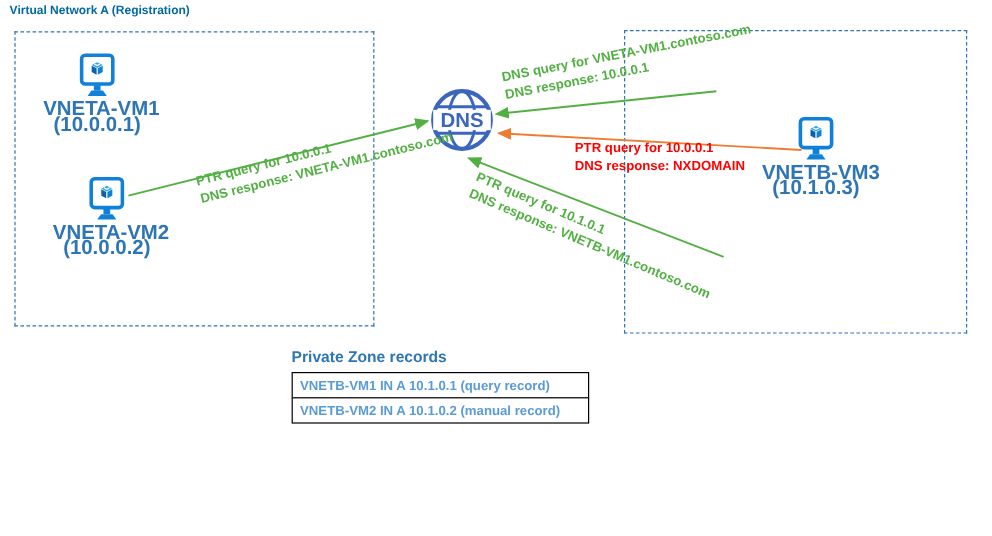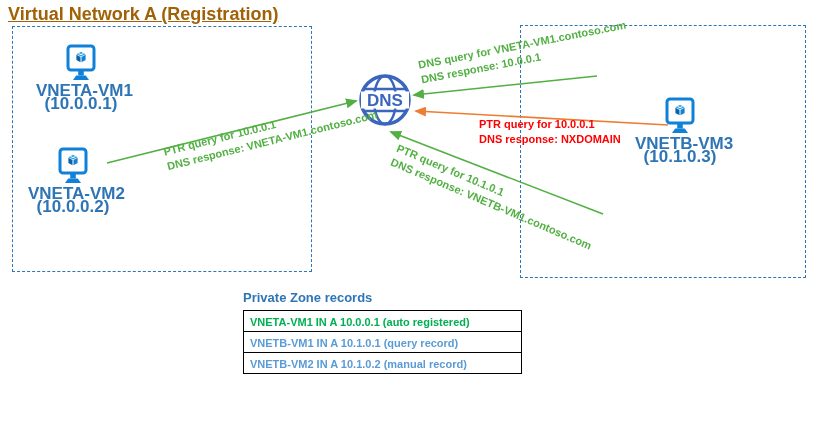--- a/index.html
+++ b/index.html
@@ -1,48 +1,48 @@
 <!DOCTYPE html>
 <html><head>
 <meta charset="utf-8">
 <style>
   * { margin:0; padding:0; box-sizing:border-box; }
   body { font-family:"Liberation Sans", sans-serif; background:#fff; }
   #canvas { position:relative; width:827px; height:447px; background:#fff; overflow:hidden; }
 
-  .net-title { position:absolute; font-size:18px; font-weight:600; color:#a16207; white-space:nowrap;text-decoration:underline; }
+  .net-title { position:absolute; font-size:10px; font-weight:600; color:#0369a1; white-space:nowrap; }
   #title-a { left:8px; top:4px; }
   #title-b { left:517px; top:4px; }
 
   .net-box { position:absolute; border:1px dashed #2E75B6; background:transparent; }
   #box-a { left:12px; top:26px; width:300px; height:246px; }
   #box-b { left:520px; top:25px; width:286px; height:253px; }
 
   .vm { position:absolute; width:90px; text-align:center; z-index:4; }
   .vm svg { display:block; margin:0 auto; }
   .vm-name, .vm-ip { font-size:17px; font-weight:700; color:#2E75B6; line-height:12.5px; white-space:nowrap; }
   .vm-name { margin-top:3px; }
   #vm-a1 { left:36px;  top:44px; }
-  #vm-a2 { left:28px;  top:147px; }
+  #vm-a2 { left:44px;  top:147px; }
   #vm-b1 { left:565px; top:47px; }
   #vm-b3 { left:635px; top:97px; }
   #vm-b2 { left:570px; top:190px; }
 
   #dns-globe { position:absolute; left:357px; top:72px; z-index:3; }
 
   #arrow-layer { position:absolute; left:0; top:0; z-index:2; pointer-events:none; }
 
   .flow-label { position:absolute; z-index:5; font-size:11px; font-weight:600; line-height:15px; white-space:nowrap; color:#52B043; }
   .flow-label.err { color:#FF0000; }
   #flow-label-0 { left:162px; top:145px; transform:rotate(-14deg); transform-origin:0 0; }
   #flow-label-1 { left:417px; top:58px;  transform:rotate(-11deg); transform-origin:0 0; }
   #flow-label-2 { left:479px; top:117px; }
   #flow-label-3 { left:400px; top:141px; transform:rotate(23deg);  transform-origin:0 0; }
 
-  #records { position:absolute; left:243px; top:290px; z-index:4; width:279px; }
+  #records { position:absolute; left:243px; top:290px; z-index:4; width:248px; }
   #records-title { font-size:13px; font-weight:600; color:#2E75B6; margin-bottom:6px; white-space:nowrap; }
   .rec-row { height:22px; line-height:22px; border:1px solid #000; margin-top:-1px; background:#fff;
              font-size:11px; font-weight:600; padding-left:6px; white-space:nowrap; overflow:hidden; }
   .rec-row:first-child { margin-top:0; }
   .rec-row.auto   { color:#00B050; }
   .rec-row.manual { color:#5B9BD5; }
 </style>
 </head>
 <body>
 
@@ -132,18 +132,17 @@
     <div>PTR query for 10.0.0.1</div>
     <div>DNS response: NXDOMAIN</div>
   </div>
   <div class="flow-label" id="flow-label-3">
     <div>PTR query for 10.1.0.1</div>
     <div>DNS response: VNETB-VM1.contoso.com</div>
   </div>
 
   <div id="records">
     <div id="records-title">Private Zone records</div>
-    <div class="rec-row auto">VNETA-VM1 IN A 10.0.0.1 (auto registered)</div>
     <div class="rec-row manual">VNETB-VM1 IN A 10.1.0.1 (query record)</div>
     <div class="rec-row manual">VNETB-VM2 IN A 10.1.0.2 (manual record)</div>
   </div>
 
 </div>
 
 </body></html>

